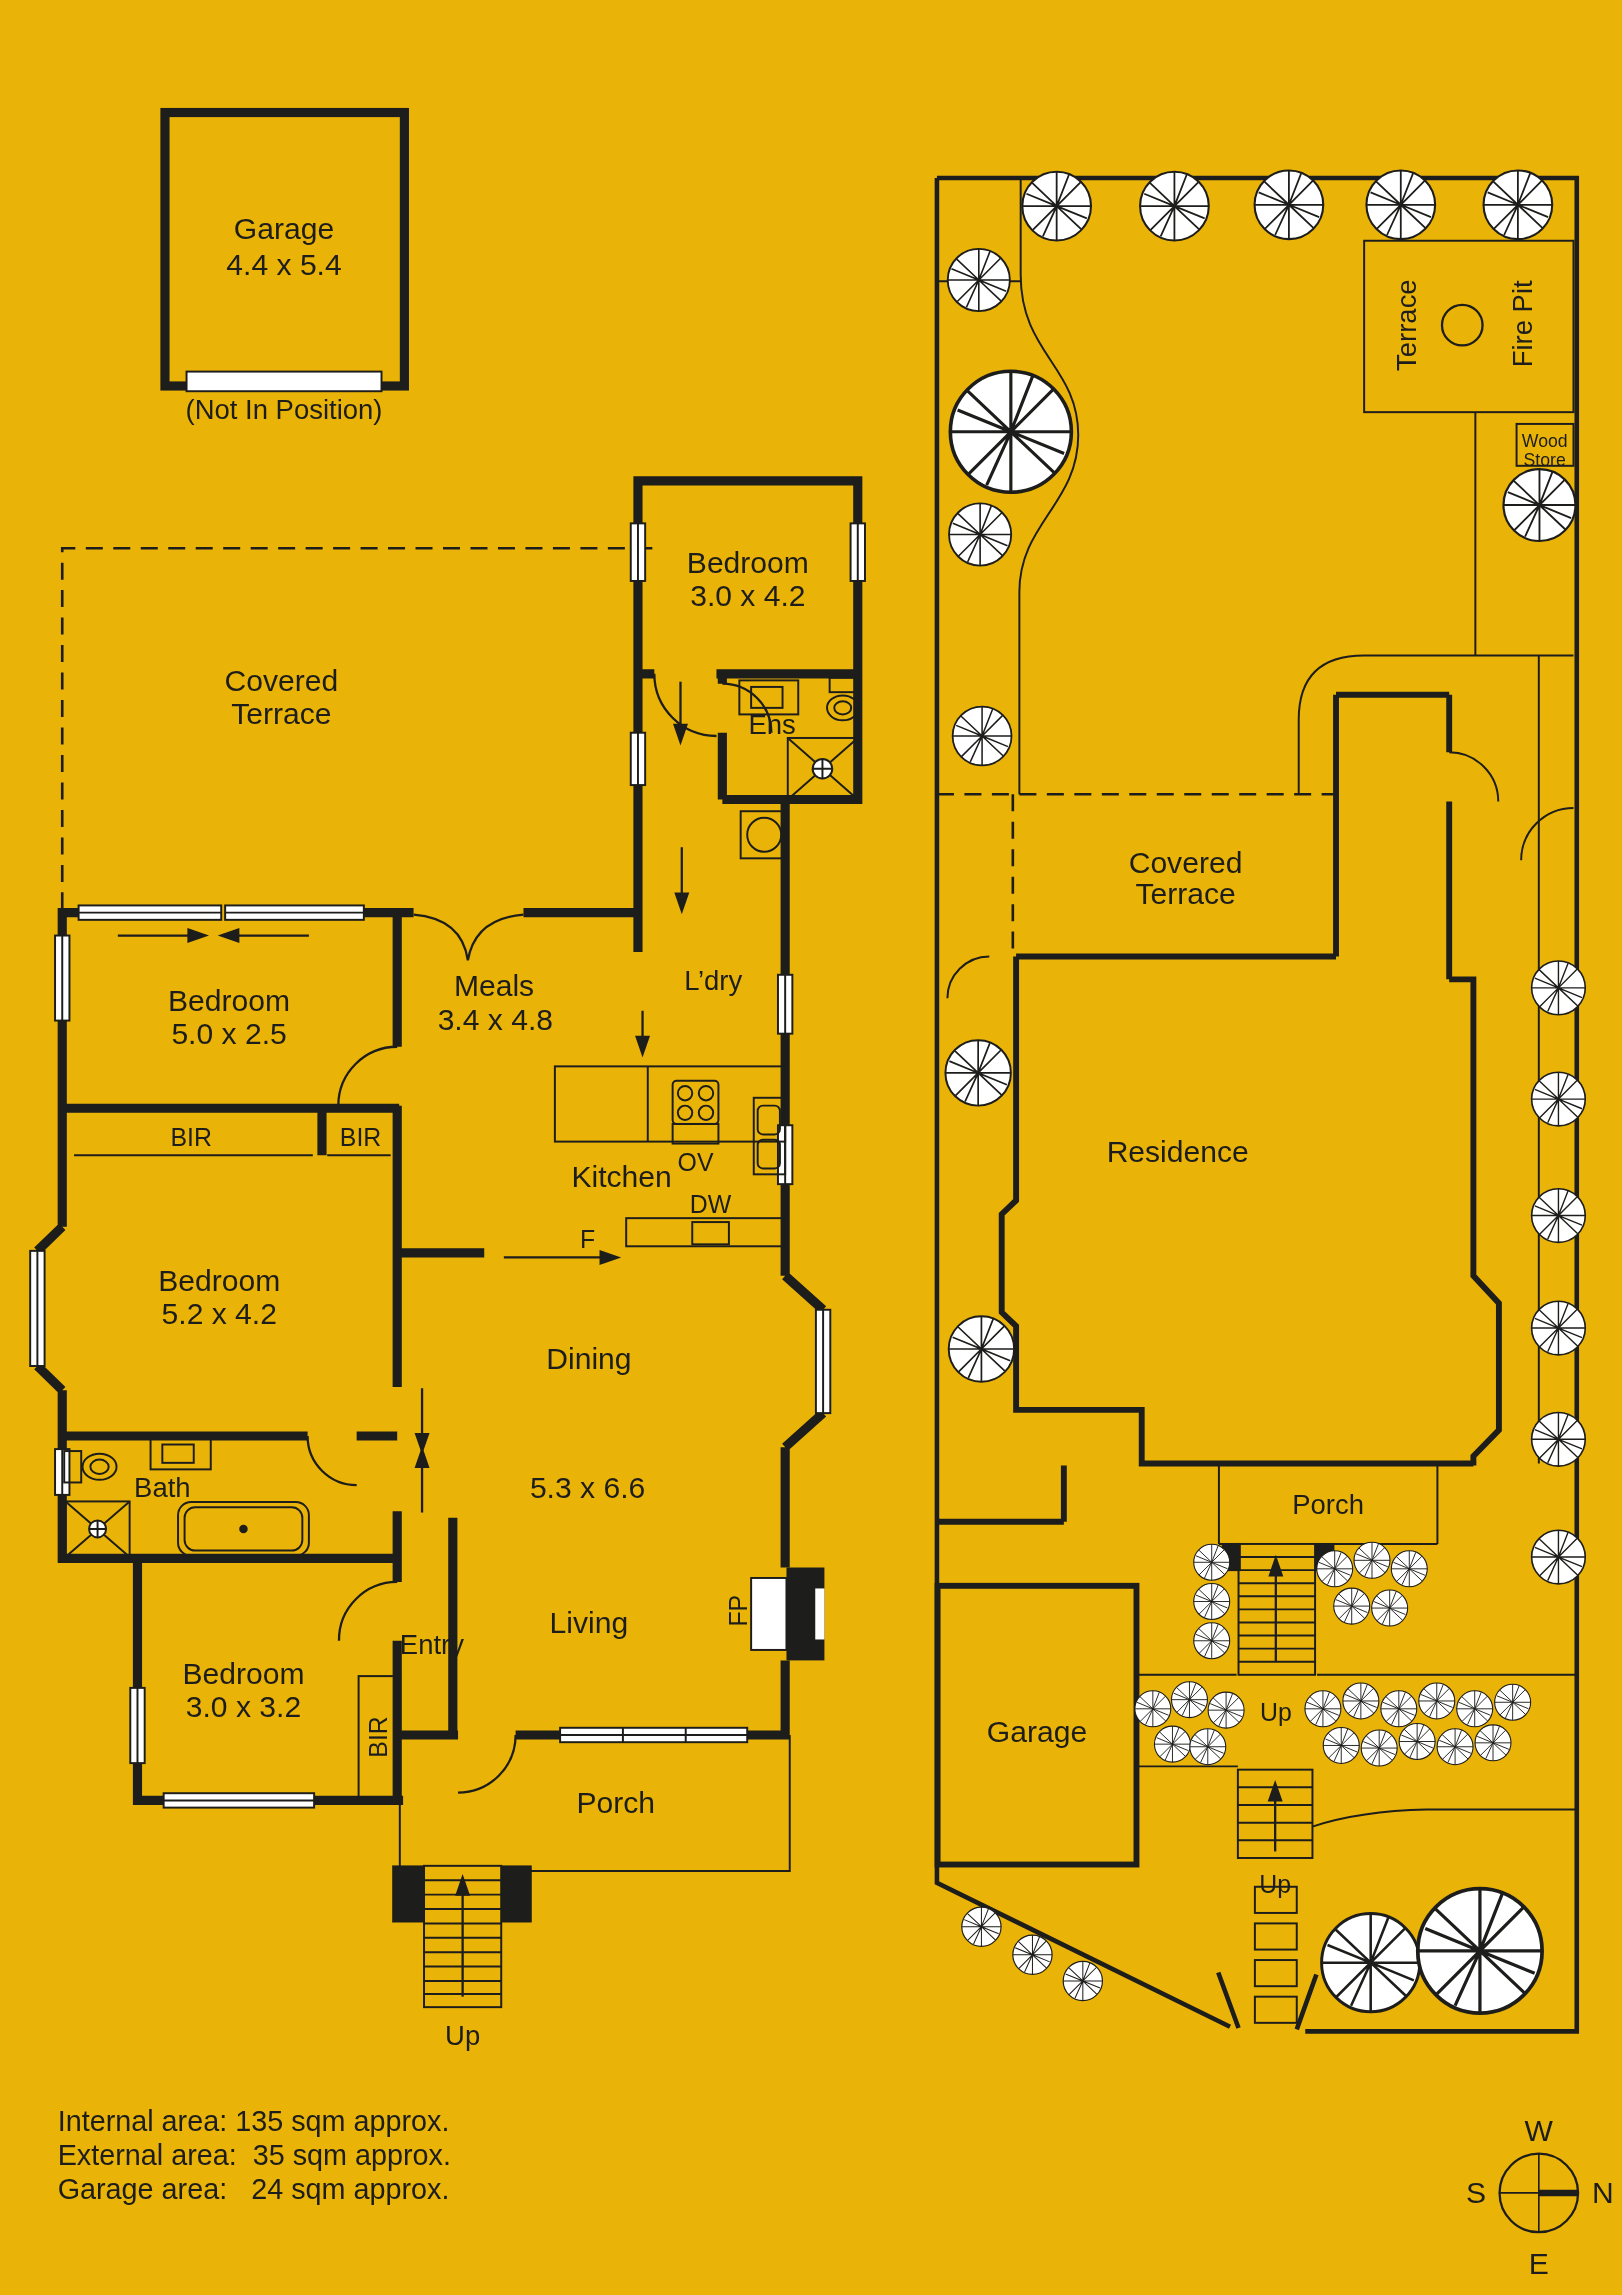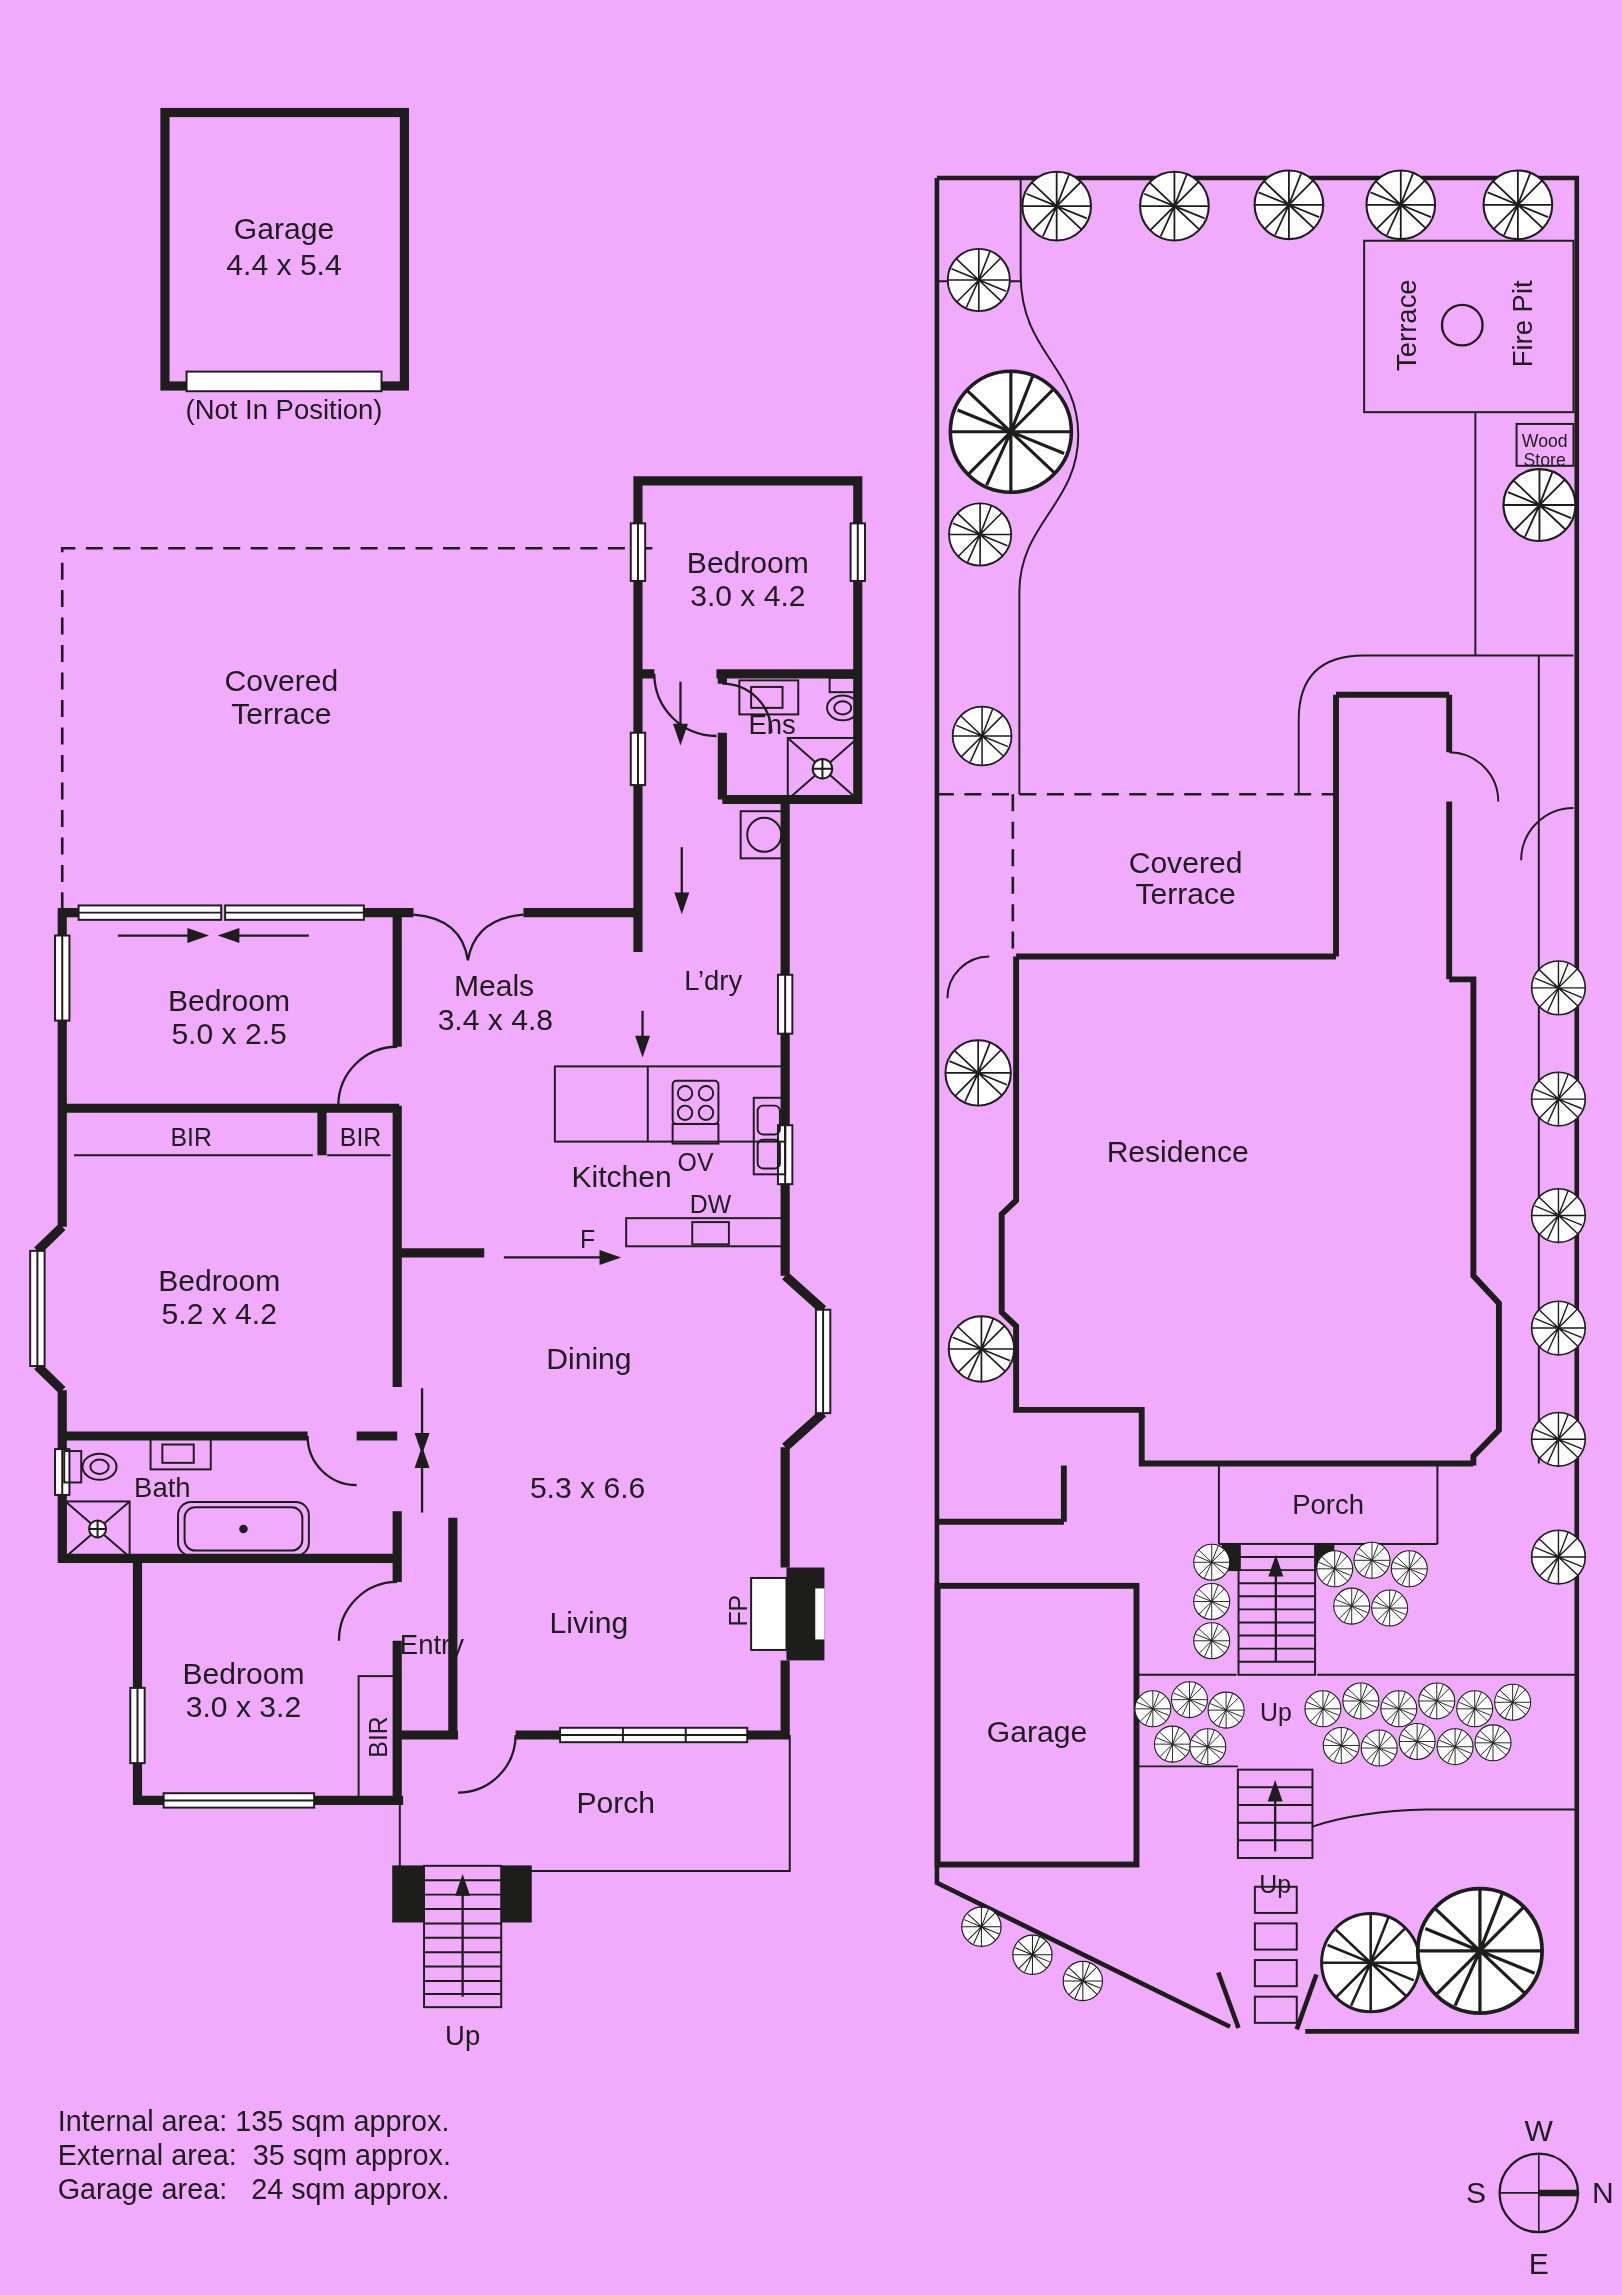--- a/index.html
+++ b/index.html
@@ -1,16 +1,16 @@
 <!DOCTYPE html>
 <html style="font-size:10.5px"><head>
 <meta charset="utf-8">
 <style>
   html,body{margin:0;padding:0;background:#ffffff;}
-  .page{position:relative;width:1622px;height:2295px;background:#f0abfc;overflow:hidden;
+  .page{position:relative;width:1622px;height:2295px;background:#eab308;overflow:hidden;
         font-family:"Liberation Sans", sans-serif;}
   svg{position:absolute;left:0;top:0;}
   svg text{fill:#1d1d1b;font-family:"Liberation Sans", sans-serif;}
   .rm{font-size:46px;}
   .sm{font-size:38px;}
   .md{font-size:42px;}
   .xs{font-size:27px;}
   .stats{font-size:44px;white-space:pre;}
   .mid{text-anchor:middle;}
 </style>

